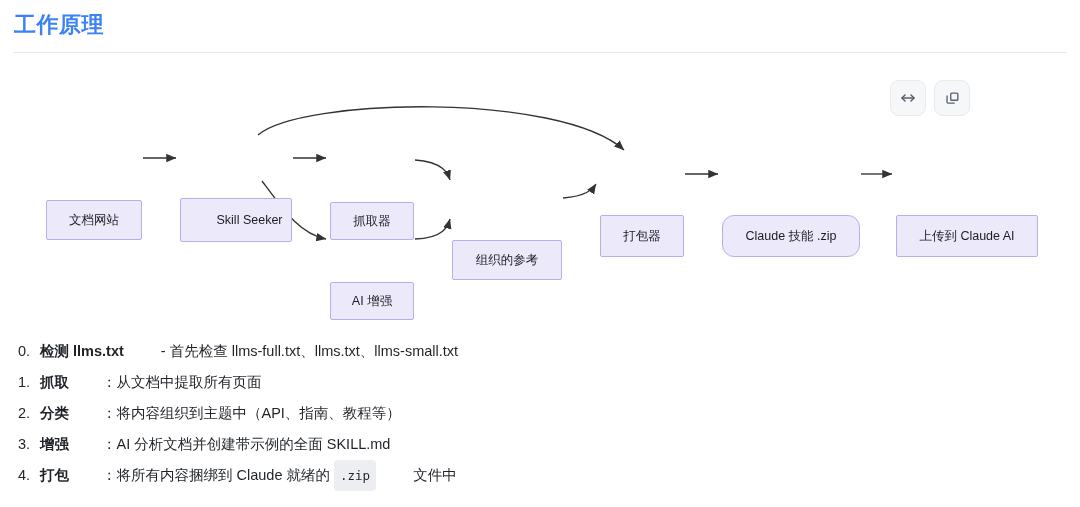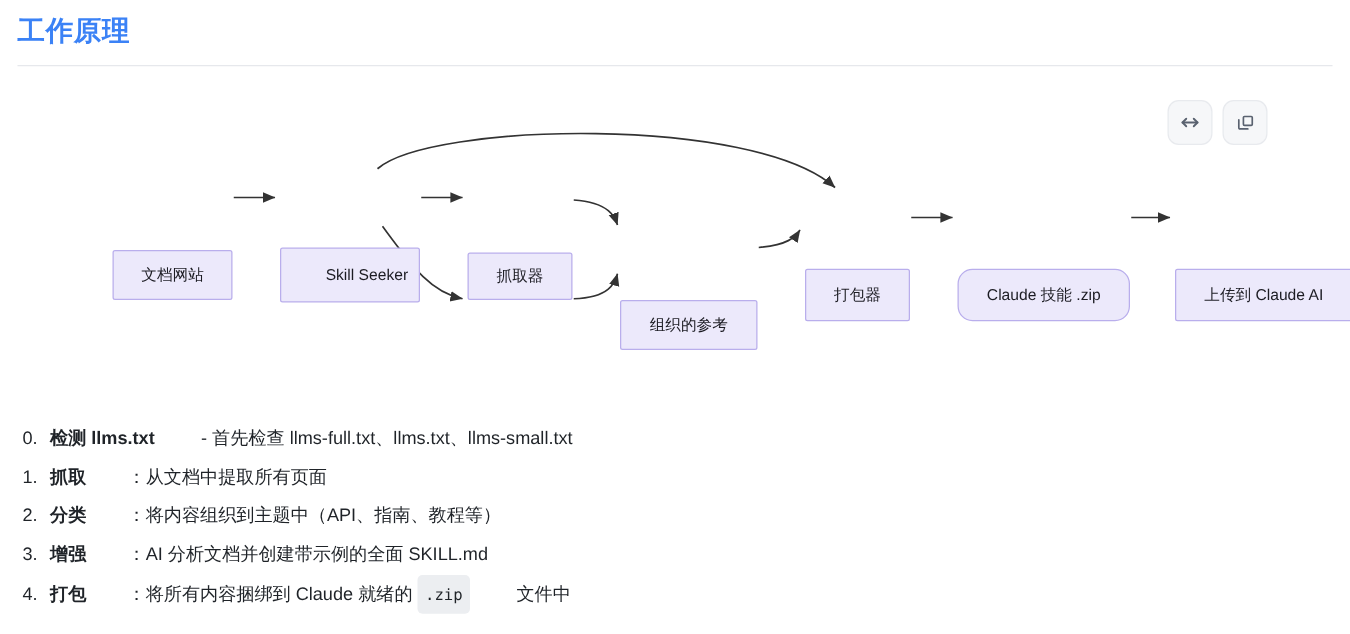--- a/index.html
+++ b/index.html
@@ -42,21 +42,20 @@
   }
 
   
   .diagram-panel {
     position: absolute;
     left: 0px;
     top: 62px;
     width: 984px;
     height: 228px;
     background: #ffffff;
-    margin-left: 44px;
   }
 
   .diagram-toolbar {
     position: absolute;
     right: 14px;
     top: 18px;
     display: flex;
     gap: 8px;
     z-index: 5;
   }
@@ -191,20 +190,23 @@
 
     <div class="node" style="left:46px; top:138px; width:96px; height:40px;">
       <span>文档网站</span>
     </div>
     <div class="node" style="left:180px; top:136px; width:112px; height:44px;padding-left:33px;">
       <span>Skill Seeker</span>
     </div>
     <div class="node" style="left:330px; top:140px; width:84px; height:38px;">
       <span>抓取器</span>
     </div>
+    <div class="node" style="left:330px; top:220px; width:84px; height:38px;">
+      <span>AI 增强</span>
+    </div>
     <div class="node" style="left:452px; top:178px; width:110px; height:40px;">
       <span>组织的参考</span>
     </div>
     <div class="node" style="left:600px; top:153px; width:84px; height:42px;align-items:center;">
       <span>打包器</span>
     </div>
     <div class="node" style="left:722px; top:153px; width:138px; height:42px;border-radius:12px;">
       <span>Claude 技能 .zip</span>
     </div>
     <div class="node" style="left:896px; top:153px; width:142px; height:42px;">

